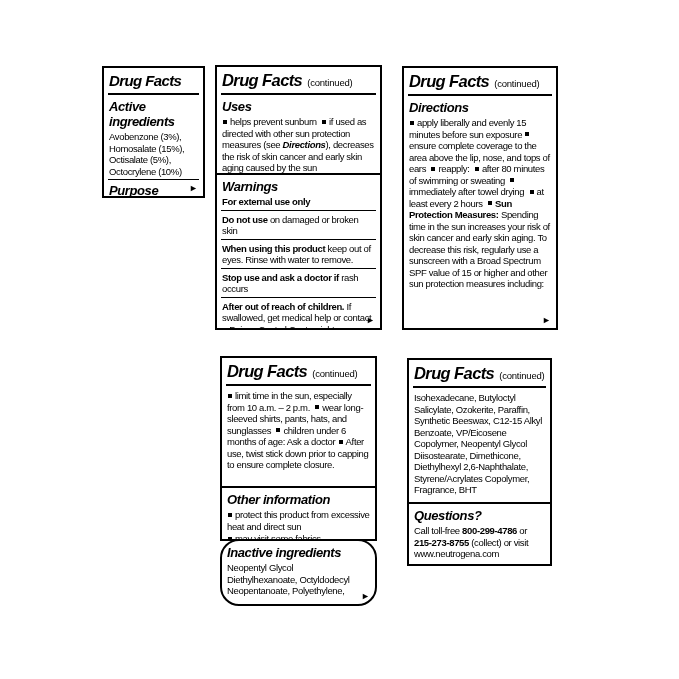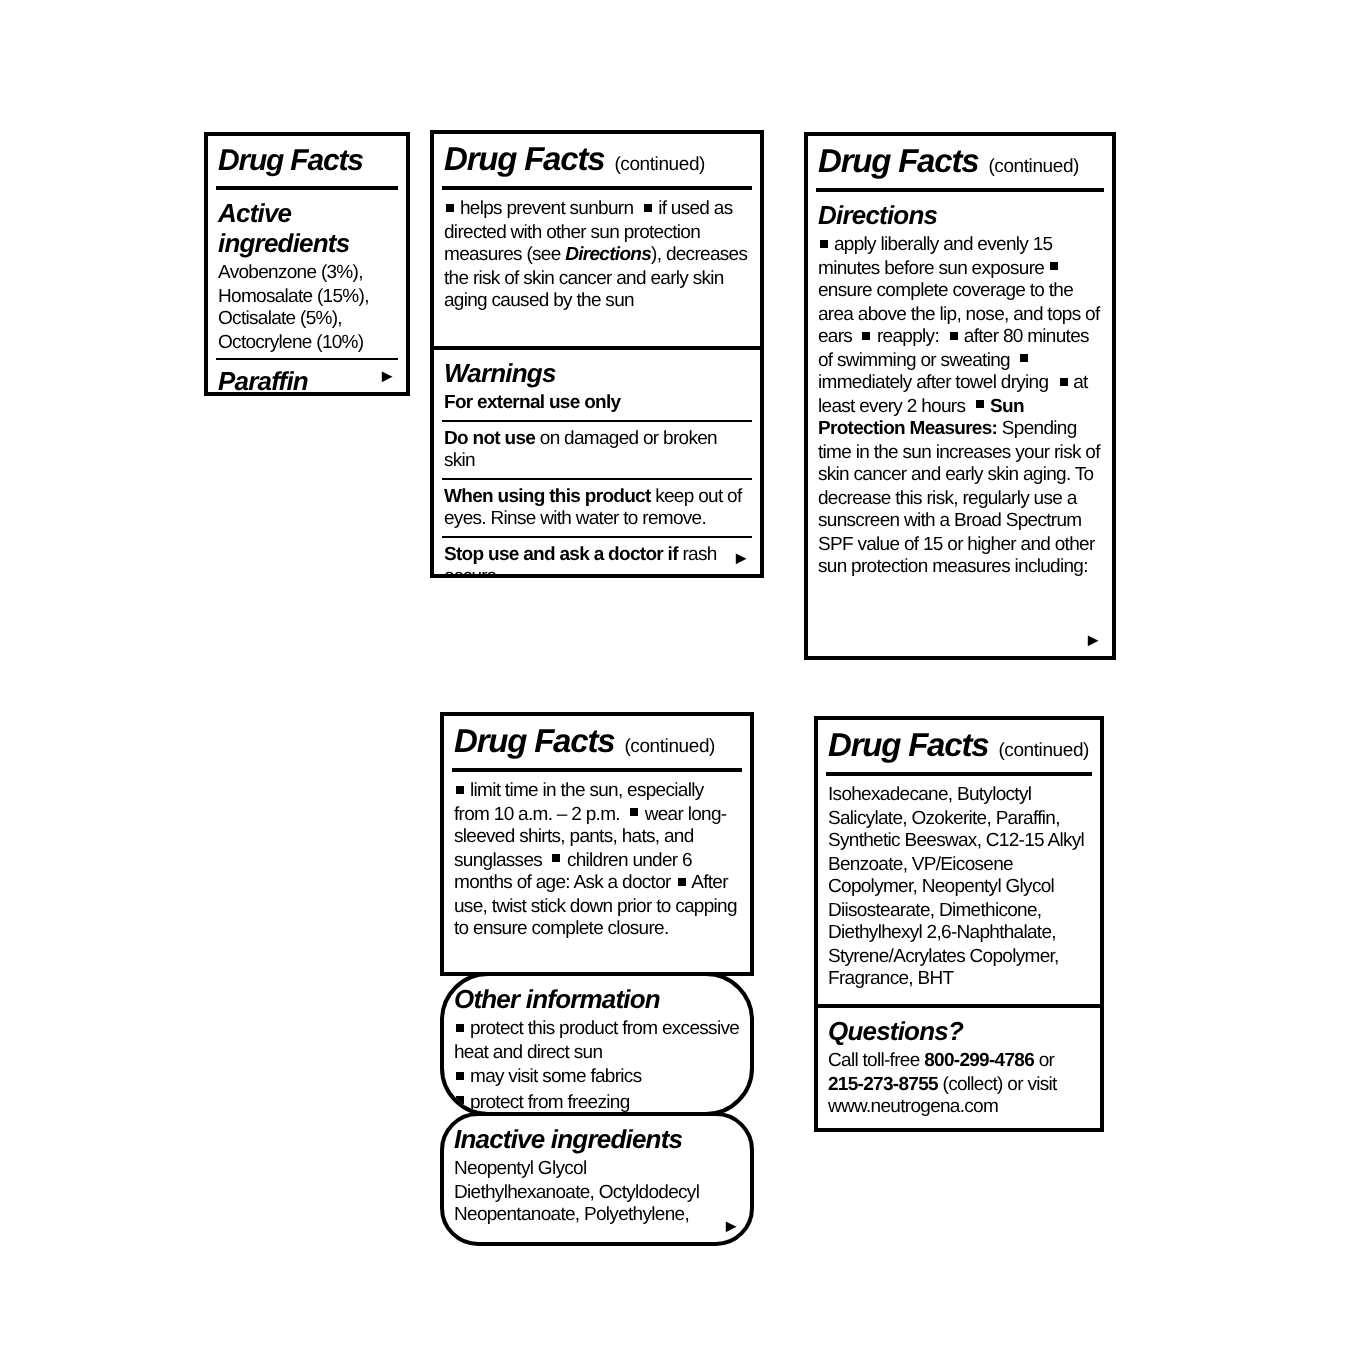--- a/index.html
+++ b/index.html
@@ -31,31 +31,32 @@
     <div class="panel" style="left: 102px; top: 66px; width: 103px;">
       <div class="box" style="height: 132px;">
         <div class="title-row"><span class="title small">Drug Facts</span></div>
         <div class="title-rule"></div>
         <div class="heading">Active ingredients</div>
         <div class="plain">Avobenzone (3%),
 Homosalate (15%),
 Octisalate (5%),
 Octocrylene (10%)</div>
         <div class="rule"></div>
-        <div class="heading">Paraffin</div>
+        <div class="heading">Purpose</div>
         <span class="arrow">►</span>
       </div>
     </div>
     <div class="panel" style="left: 215px; top: 65px; width: 167px;">
       <div class="box" style="height: 110px;">
         <div class="title-row"><span class="title">Drug Facts</span><span class="cont">(continued)</span></div>
         <div class="title-rule"></div>
+        <div class="heading">Uses</div>
         <div class="para"><span class="blt"></span><span>helps prevent sunburn </span><span class="blt"></span><span>if used as directed with other sun protection measures (see </span><span class="bi">Directions</span><span>), decreases the risk of skin cancer and early skin aging caused by the sun</span></div>
       </div>
-      <div class="box" style="height: 116px;">
+      <div class="box" style="height: 157px;">
         <div class="heading">Warnings</div>
         <div class="para"><span class="b">For external use only</span></div>
         <div class="rule"></div>
         <div class="para"><span class="b">Do not use</span><span> on damaged or broken skin</span></div>
         <div class="rule"></div>
         <div class="para"><span class="b">When using this product</span><span> keep out of eyes. Rinse with water to remove.</span></div>
         <div class="rule"></div>
         <div class="para"><span class="b">Stop use and ask a doctor if</span><span> rash occurs</span></div>
         <div class="rule"></div>
         <div class="para"><span class="b">After out of reach of children.</span><span> If swallowed, get medical help or contact a Poison Control Center right away.</span></div>
@@ -70,21 +71,21 @@
         <div class="para"><span class="blt"></span><span>apply liberally and evenly 15 minutes before sun exposure </span><span class="blt"></span><span>ensure complete coverage to the area above the lip, nose, and tops of ears </span><span class="blt"></span><span>reapply: </span><span class="blt"></span><span>after 80 minutes of swimming or sweating </span><span class="blt"></span><span>immediately after towel drying </span><span class="blt"></span><span>at least every 2 hours </span><span class="blt"></span><span class="b">Sun Protection Measures:</span><span> Spending time in the sun increases your risk of skin cancer and early skin aging.  To decrease this risk, regularly use a sunscreen with a Broad Spectrum SPF value of 15 or higher and other sun protection measures including:</span></div>
         <span class="arrow">►</span>
       </div>
     </div>
     <div class="panel" style="left: 220px; top: 356px; width: 157px;">
       <div class="box" style="height: 132px;">
         <div class="title-row"><span class="title">Drug Facts</span><span class="cont">(continued)</span></div>
         <div class="title-rule"></div>
         <div class="para"><span class="blt"></span><span>limit time in the sun, especially from 10 a.m. – 2 p.m. </span><span class="blt"></span><span>wear long-sleeved shirts, pants, hats, and sunglasses </span><span class="blt"></span><span>children under 6 months of age: Ask a doctor </span><span class="blt"></span><span>After use, twist stick down prior to capping to ensure complete closure.</span></div>
       </div>
-      <div class="box" style="height: 72px; border-radius: 24px;">
+      <div class="box" style="height: 55px;">
         <div class="heading">Other information</div>
         <div class="para"><span class="blt"></span><span>protect this product from excessive heat and direct sun</span></div>
         <div class="para"><span class="blt"></span><span>may visit some fabrics</span></div>
         <div class="para"><span class="blt"></span><span>protect from freezing</span></div>
       </div>
       <div class="box" style="height: 67px; border-radius: 19px;">
         <div class="heading">Inactive ingredients</div>
         <div class="plain">Neopentyl Glycol
 Diethylhexanoate, Octyldodecyl
 Neopentanoate, Polyethylene,</div>

